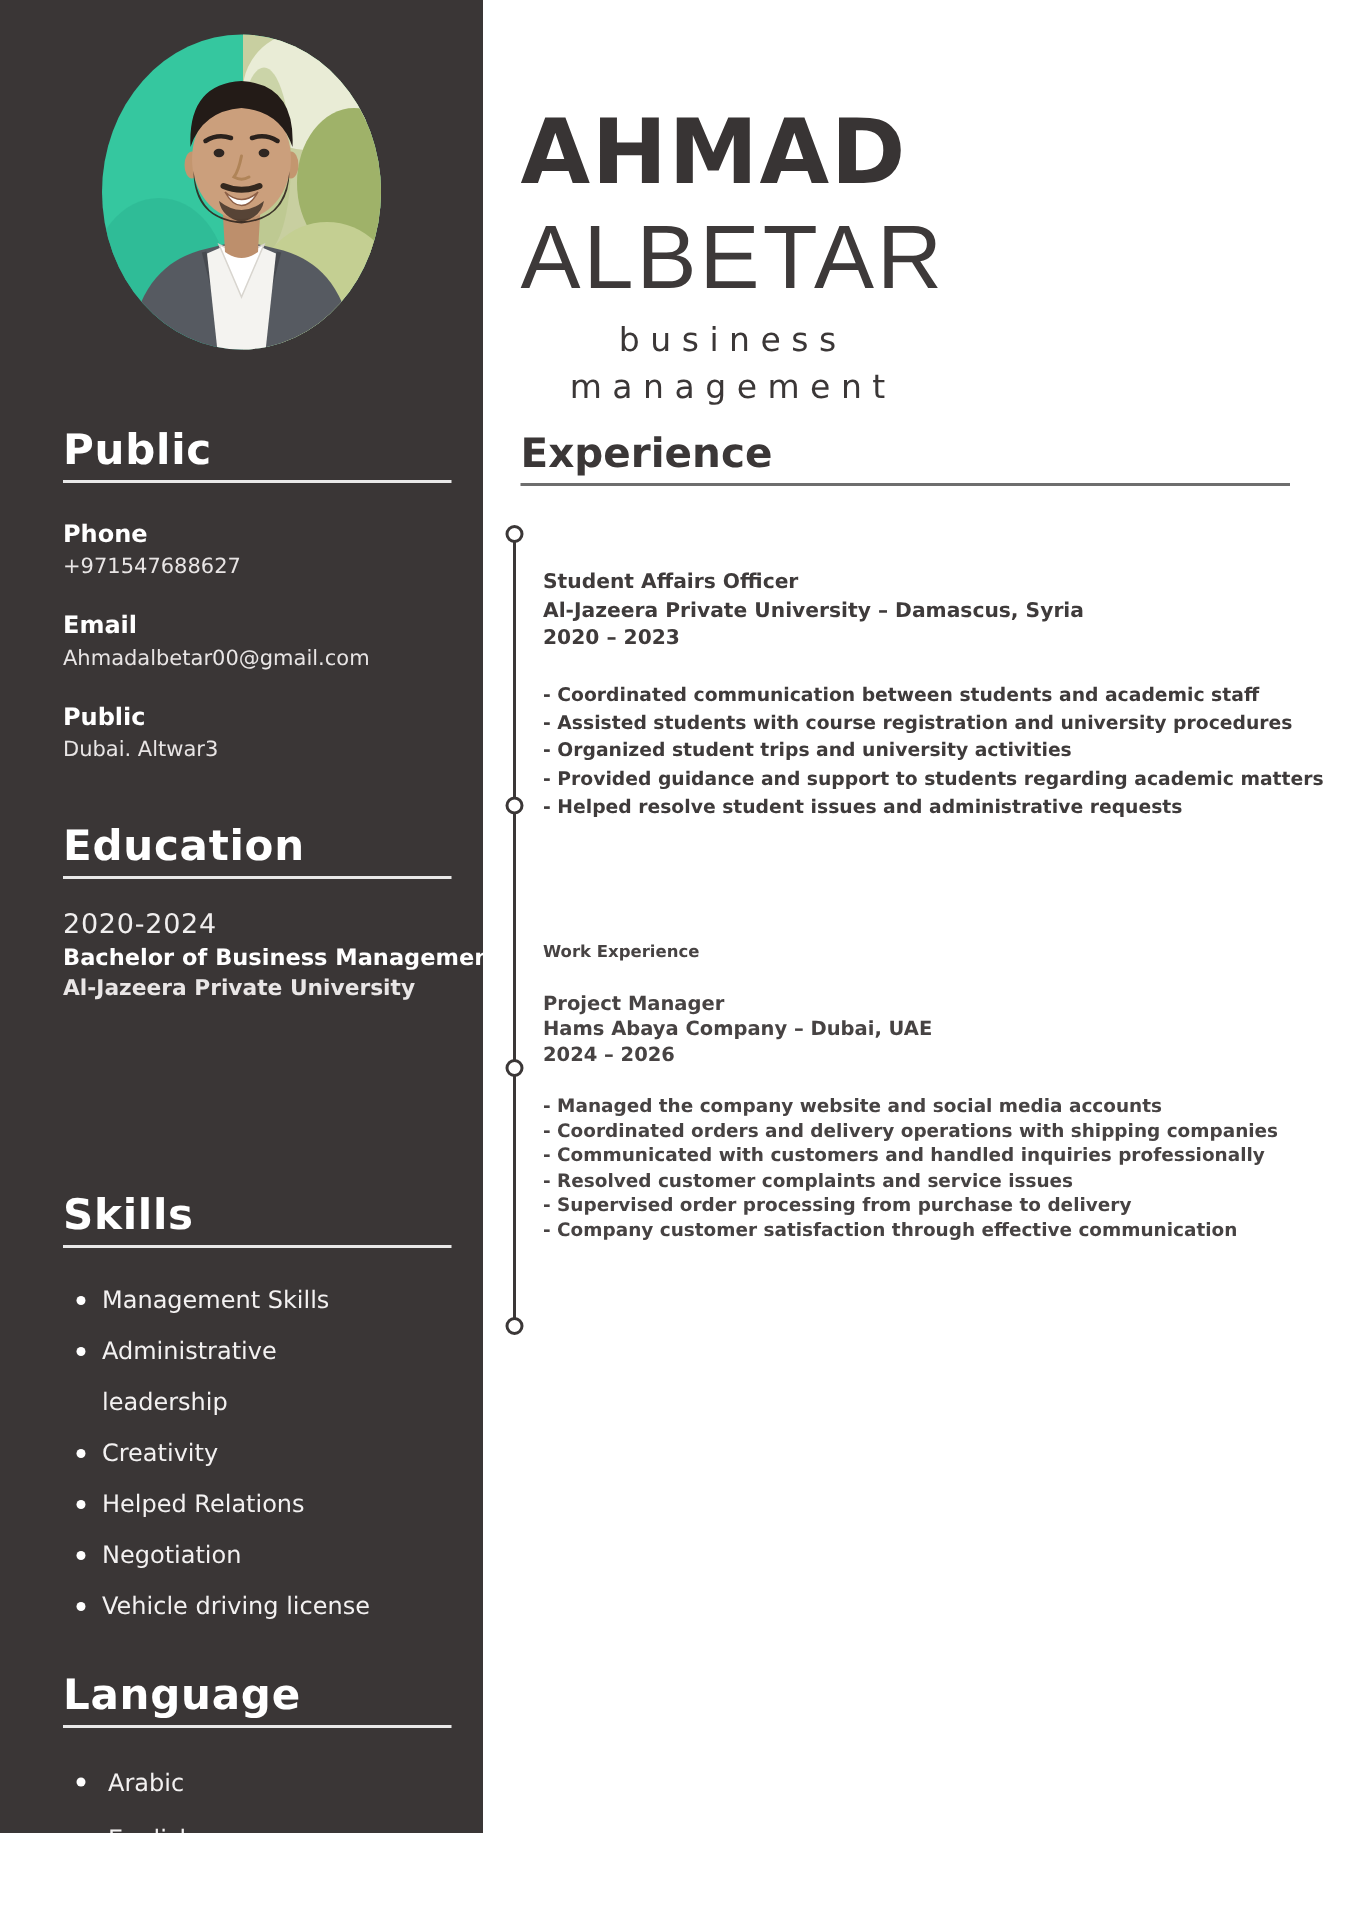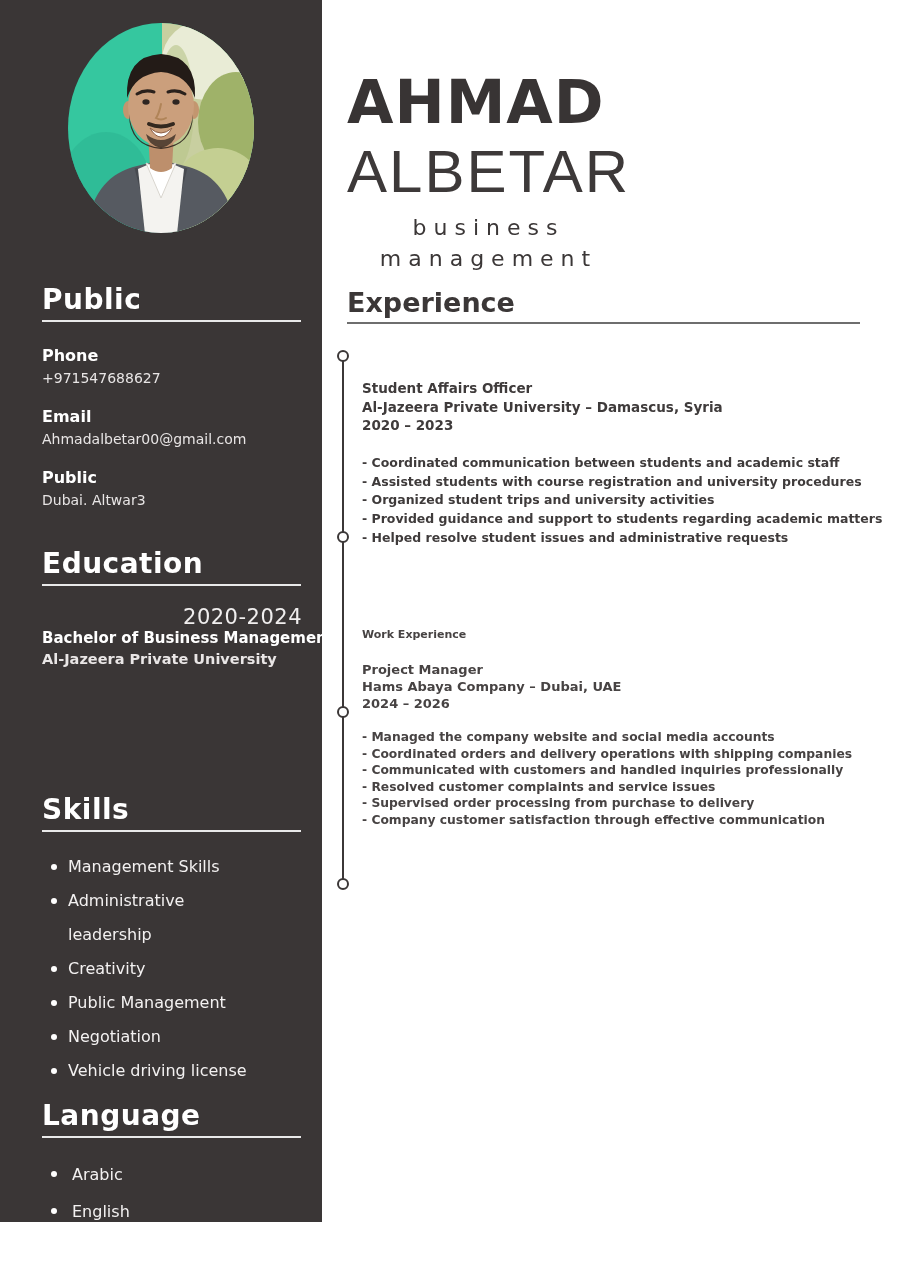--- a/index.html
+++ b/index.html
@@ -26,36 +26,36 @@
   .side-rule { width: 259px; height: 2px; background: #e9e9e9; margin-top: 2px; }
 
   .contact-h2 { margin-top: 48px; }
   .contact-list { margin-top: 24px; }
   .contact-item { margin-bottom: 19px; }
   .c-label { font-size: 16px; font-weight: 700; color: #ffffff; line-height: 20px; }
   .c-value { font-size: 14px; font-weight: 400; color: #e8e5e5; line-height: 19px; margin-top: 3px; white-space: nowrap; }
 
   .edu-h2 { margin-top: 36px; }
   .edu-body { margin-top: 20px; }
-  .edu-years { font-size: 21px; font-weight: 400; color: #f0eeee; line-height: 22px; letter-spacing: 0.5px; text-align: right; }
+  .edu-years { font-size: 18px; font-weight: 400; color: #f0eeee; line-height: 22px; letter-spacing: 0.5px; }
   .edu-degree { font-size: 15px; font-weight: 700; color: #ffffff; line-height: 21px; white-space: nowrap; }
   .edu-school { font-size: 14.5px; font-weight: 700; color: #e9e6e6; line-height: 21px; white-space: nowrap; }
 
   .skills-h2 { margin-top: 122px; }
   .side-list { list-style: none; margin-top: 18px; }
   .side-list li {
     position: relative; padding-left: 26px;
     font-size: 16px; font-weight: 400; color: #f3f1f1;
     line-height: 34px; white-space: pre-line;
   }
   .side-list li::before {
     content: ""; position: absolute; left: 9px; top: 14px;
     width: 6px; height: 6px; border-radius: 50%; background: #ffffff;
   }
-  .lang-h2 { margin-top: 10px; }
+  .lang-h2 { margin-top: 24px; }
   .lang-list li { line-height: 37px; padding-left: 30px; }
   .lang-list li::before { top: 15px; }
 
   
   .main { position: absolute; left: 322px; top: 0; width: 583px; height: 1280px; background: #ffffff; }
 
   .name-block { position: absolute; left: 25px; top: 70px; }
   .name-first {
     font-size: 60px; font-weight: 800; color: #383434;
     line-height: 64px; letter-spacing: 1px;
@@ -191,21 +191,21 @@
       <div class="side-rule"></div>
       <ul class="side-list">
 
           <li>Management Skills</li>
 
           <li>Administrative
 leadership</li>
 
           <li>Creativity</li>
 
-          <li>Public Management</li>
+          <li>Helped Relations</li>
 
           <li>Negotiation</li>
 
           <li>Vehicle driving license</li>
         </ul>
     </section>
 
     <section class="side-section">
       <h2 class="side-h2 lang-h2">Language</h2>
       <div class="side-rule"></div>

